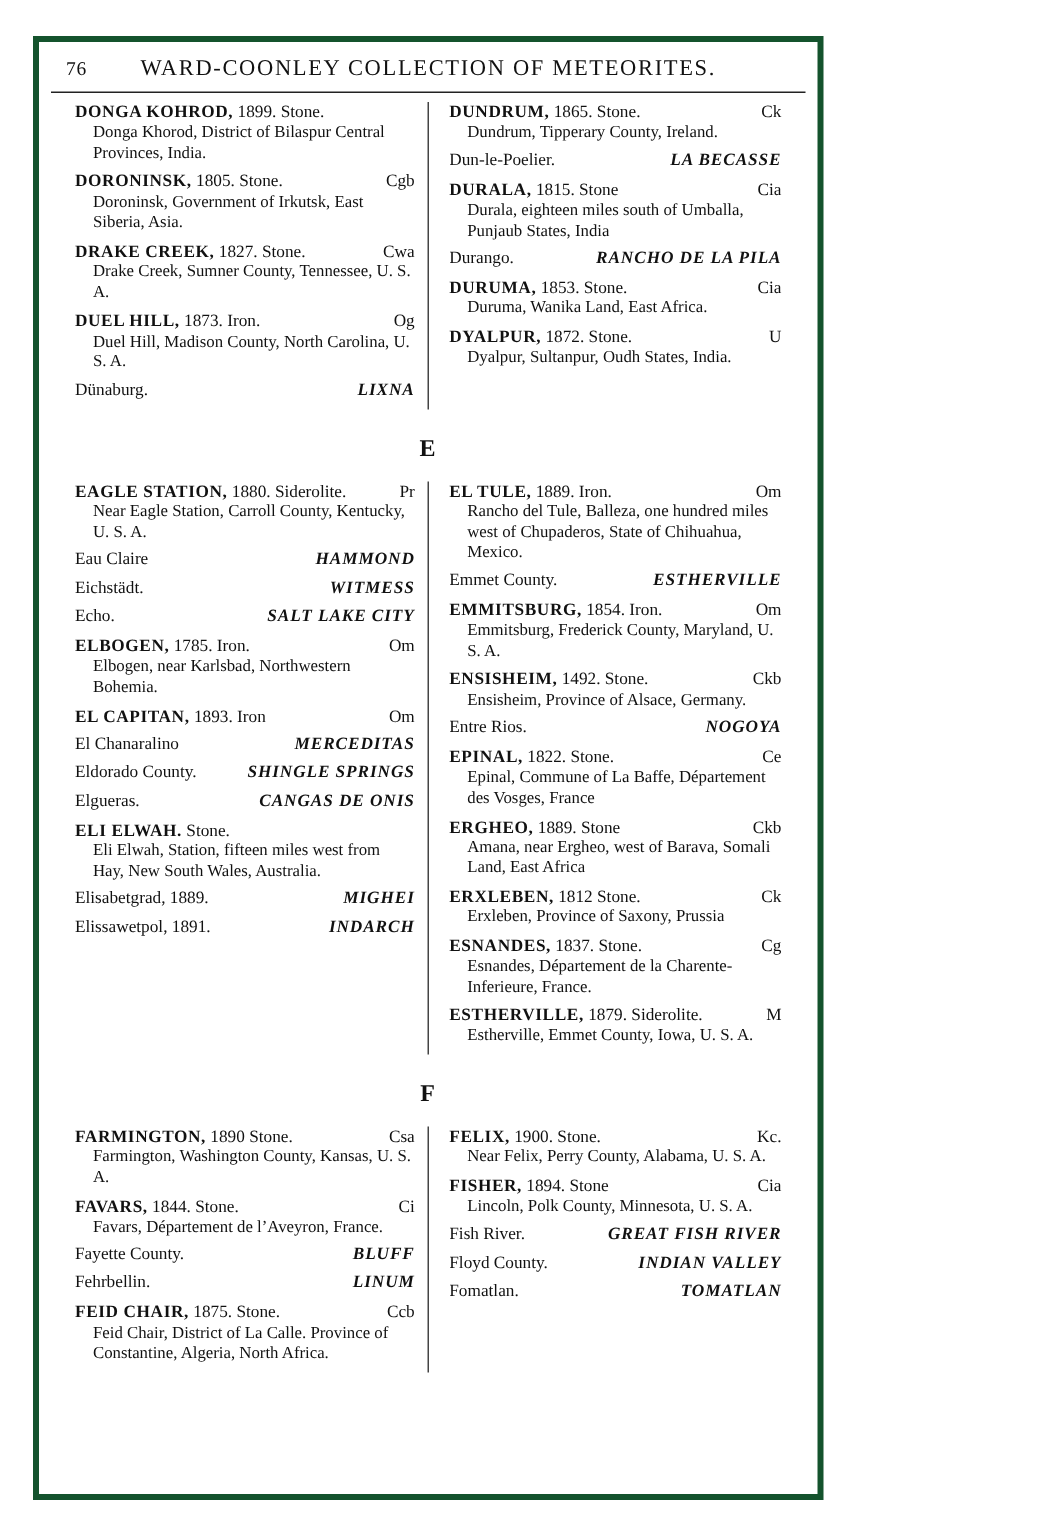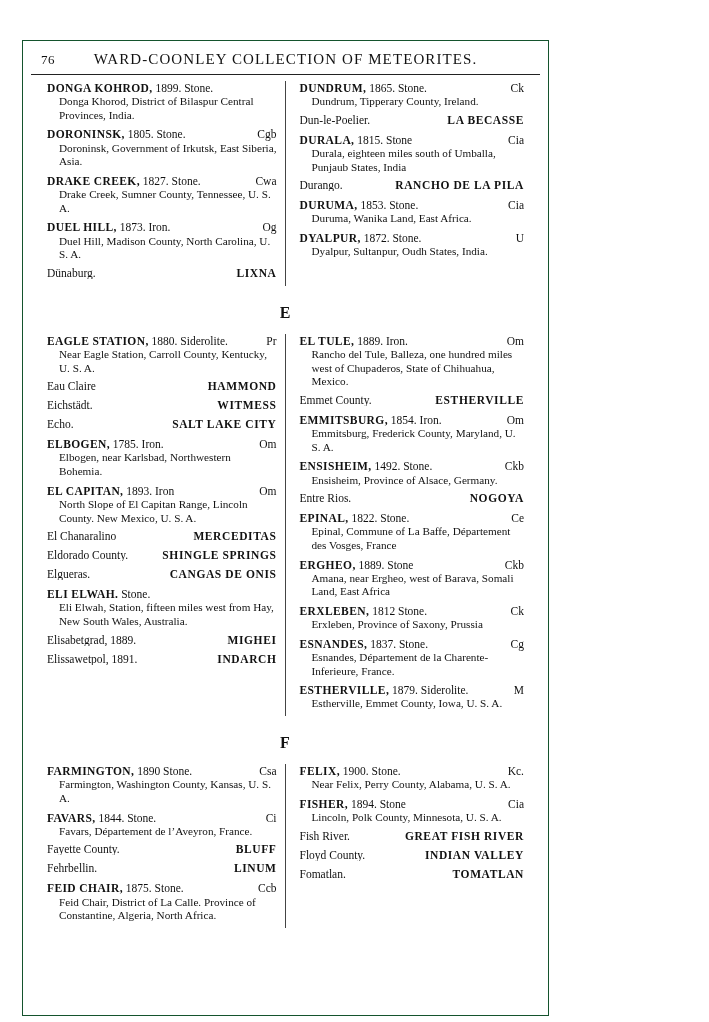--- a/index.html
+++ b/index.html
@@ -10,24 +10,24 @@
   body {
     width: 709px;
     height: 1022px;
     font-family: "Liberation Serif", serif;
     color: #111111;
     position: relative;
   }
   .page {
     position: absolute;
     left: 22px;
-    top: 40px;
+    top: 24px;
     width: 527px;
     height: 976px;
-    border: 1px solid #14532d;
+    border: 4px solid #14532d;
     box-sizing: border-box;
     background: #fff;
   }
   .page-inner {
     position: absolute;
     left: 8px;
     top: 6px;
     right: 8px;
     bottom: 6px;
   }
@@ -93,20 +93,21 @@
   .code {
     float: right;
     font-weight: normal;
     margin-left: 6px;
   }
   .alt {
     float: right;
     font-weight: bold;
     letter-spacing: 0.6px;
     margin-left: 6px;
+    font-style: italic;
   }
   .desc {
     margin-left: 12px;
     text-indent: 0;
     font-size: 11.2px;
     line-height: 1.22;
   }
   .clr { clear: both; }
   .xref {
     margin-bottom: 7px;
@@ -214,21 +215,20 @@
               <span class="alt">SALT LAKE CITY</span>
               <div class="clr"></div>
             </div>
             <div class="entry">
               <div class="head"><span class="code">Om</span><span class="nm">ELBOGEN,</span><span class="rest"> 1785.  Iron.</span></div>
               <div class="desc">Elbogen, near Karlsbad, Northwestern Bohemia.</div>
               <div class="clr"></div>
             </div>
             <div class="entry">
               <div class="head"><span class="code">Om</span><span class="nm">EL CAPITAN,</span><span class="rest"> 1893.  Iron</span></div>
-              <div class="desc">North Slope of El Capitan Range, Lincoln County. New Mexico, U. S. A.</div>
               <div class="clr"></div>
             </div>
             <div class="xref">
               <span class="label">El Chanaralino</span>
               <span class="alt">MERCEDITAS</span>
               <div class="clr"></div>
             </div>
             <div class="xref">
               <span class="label">Eldorado County.</span>
               <span class="alt">SHINGLE SPRINGS</span>

